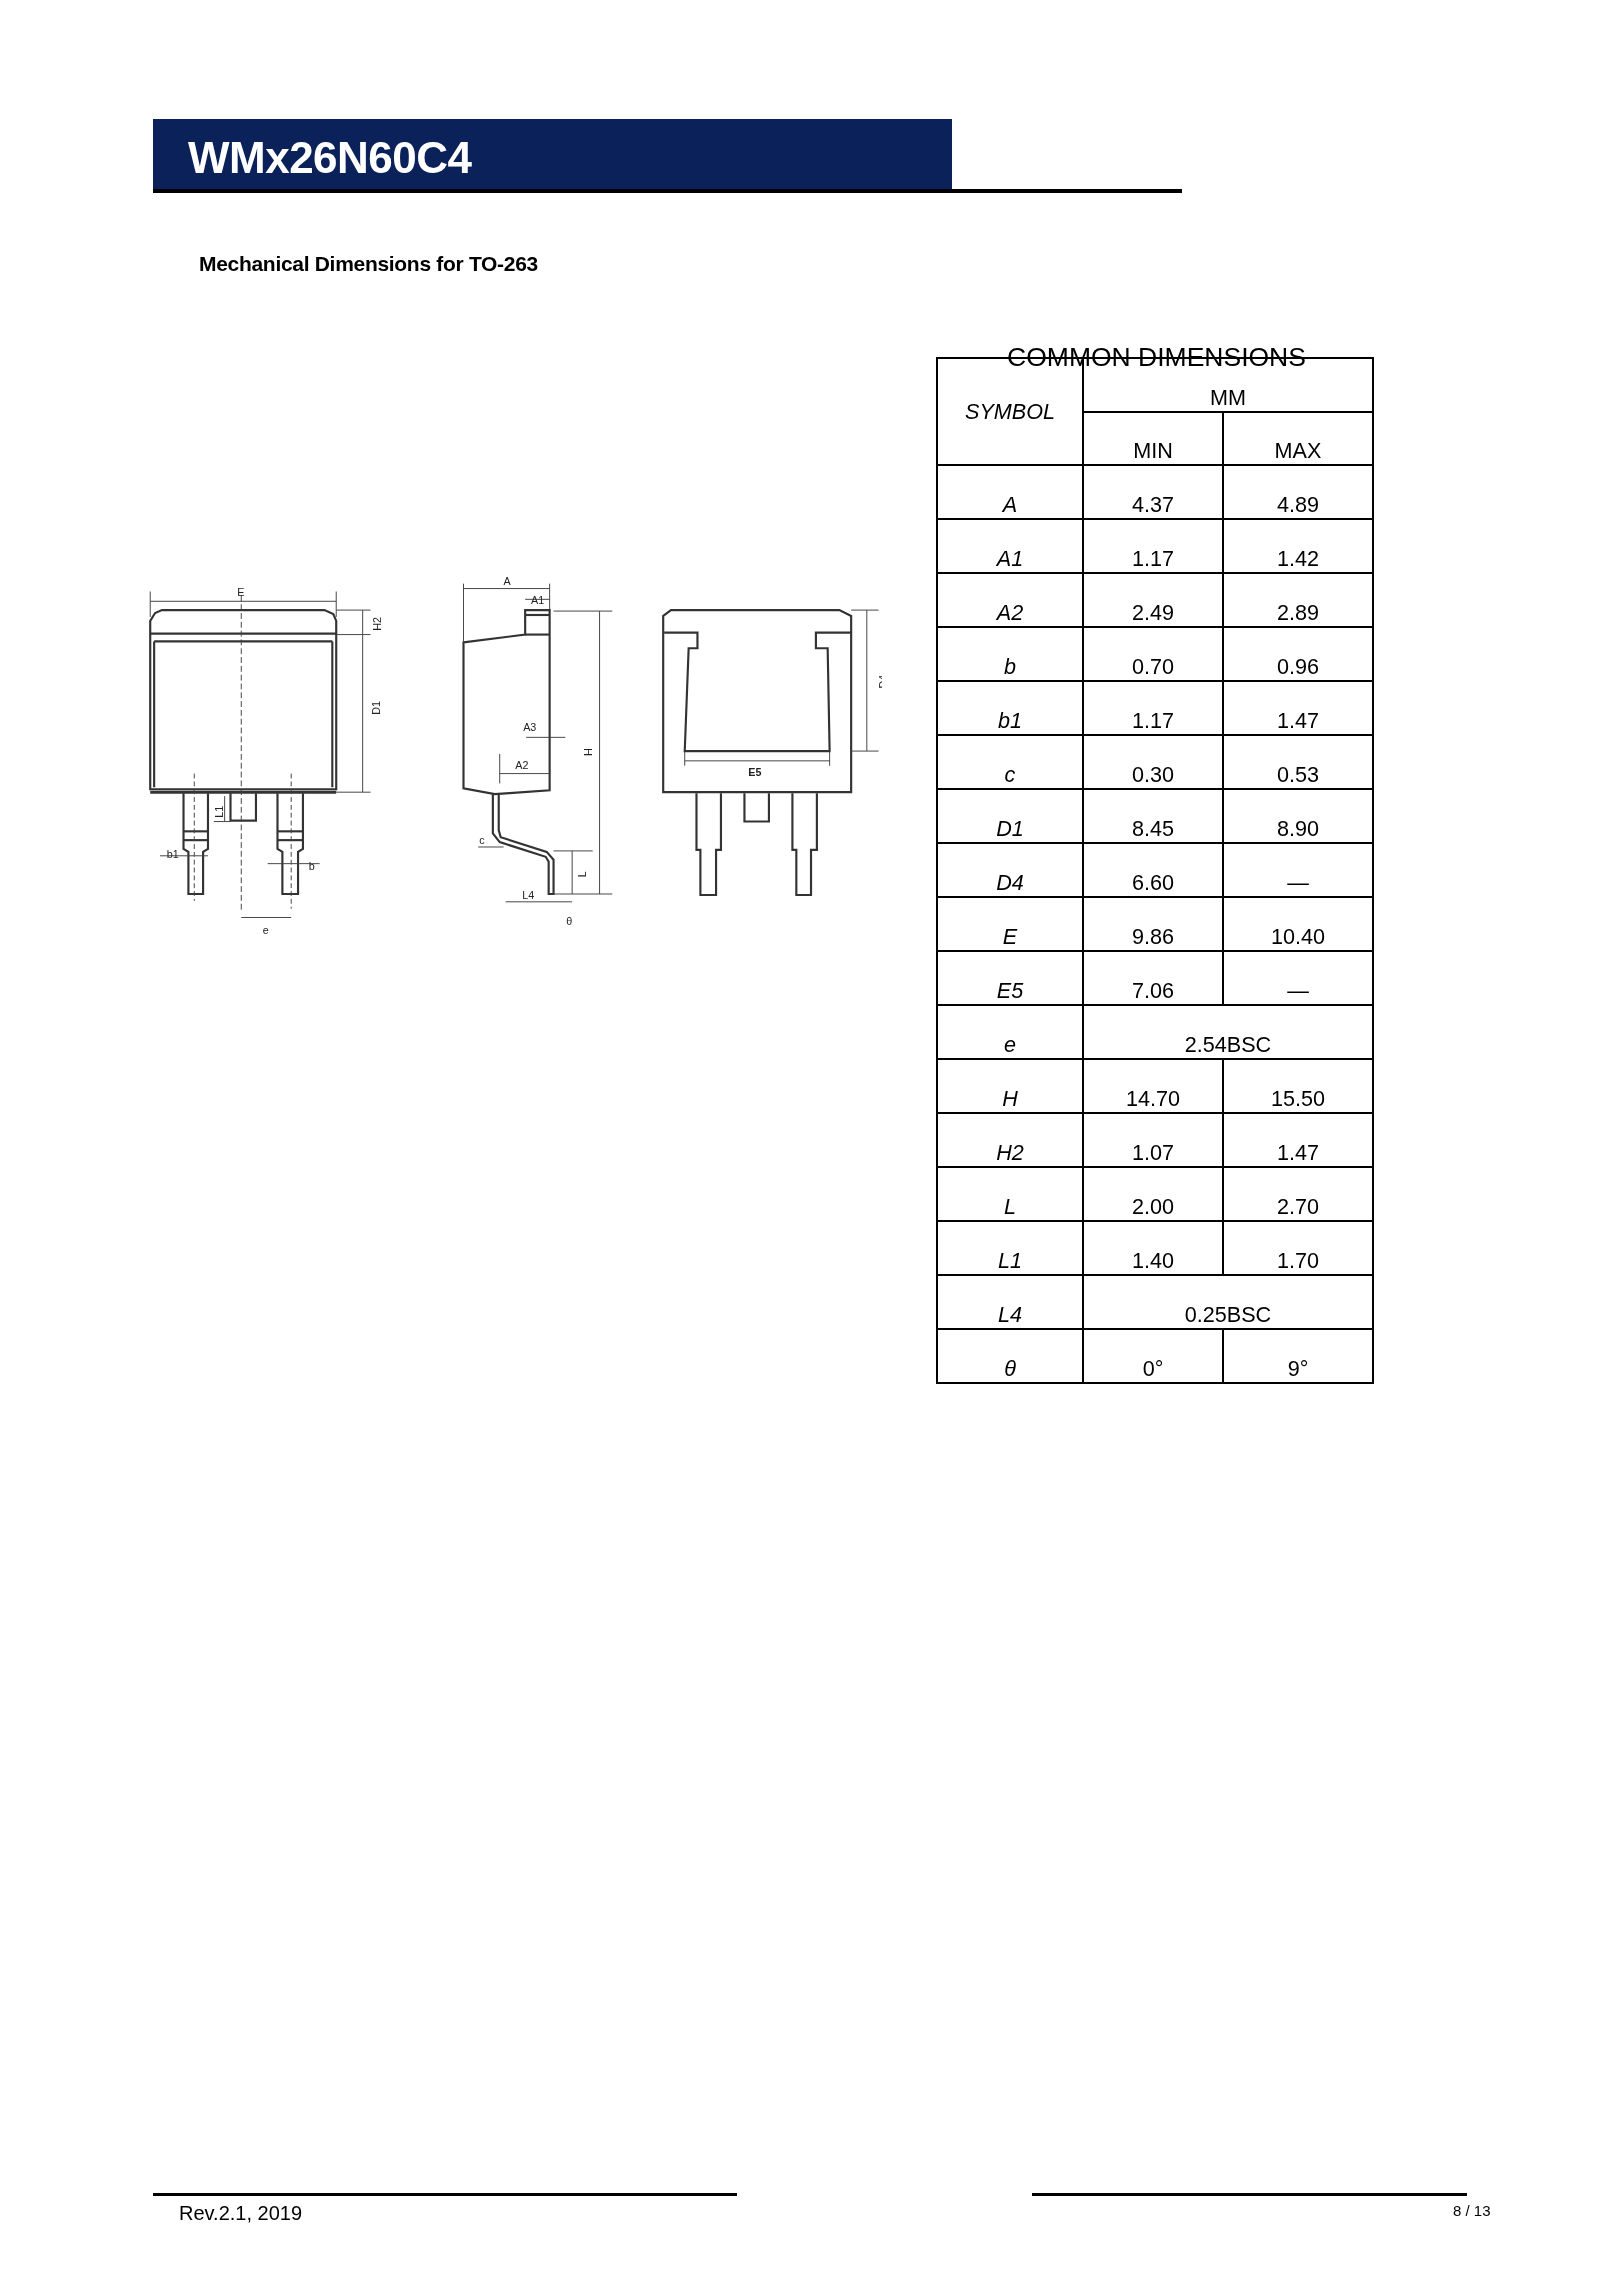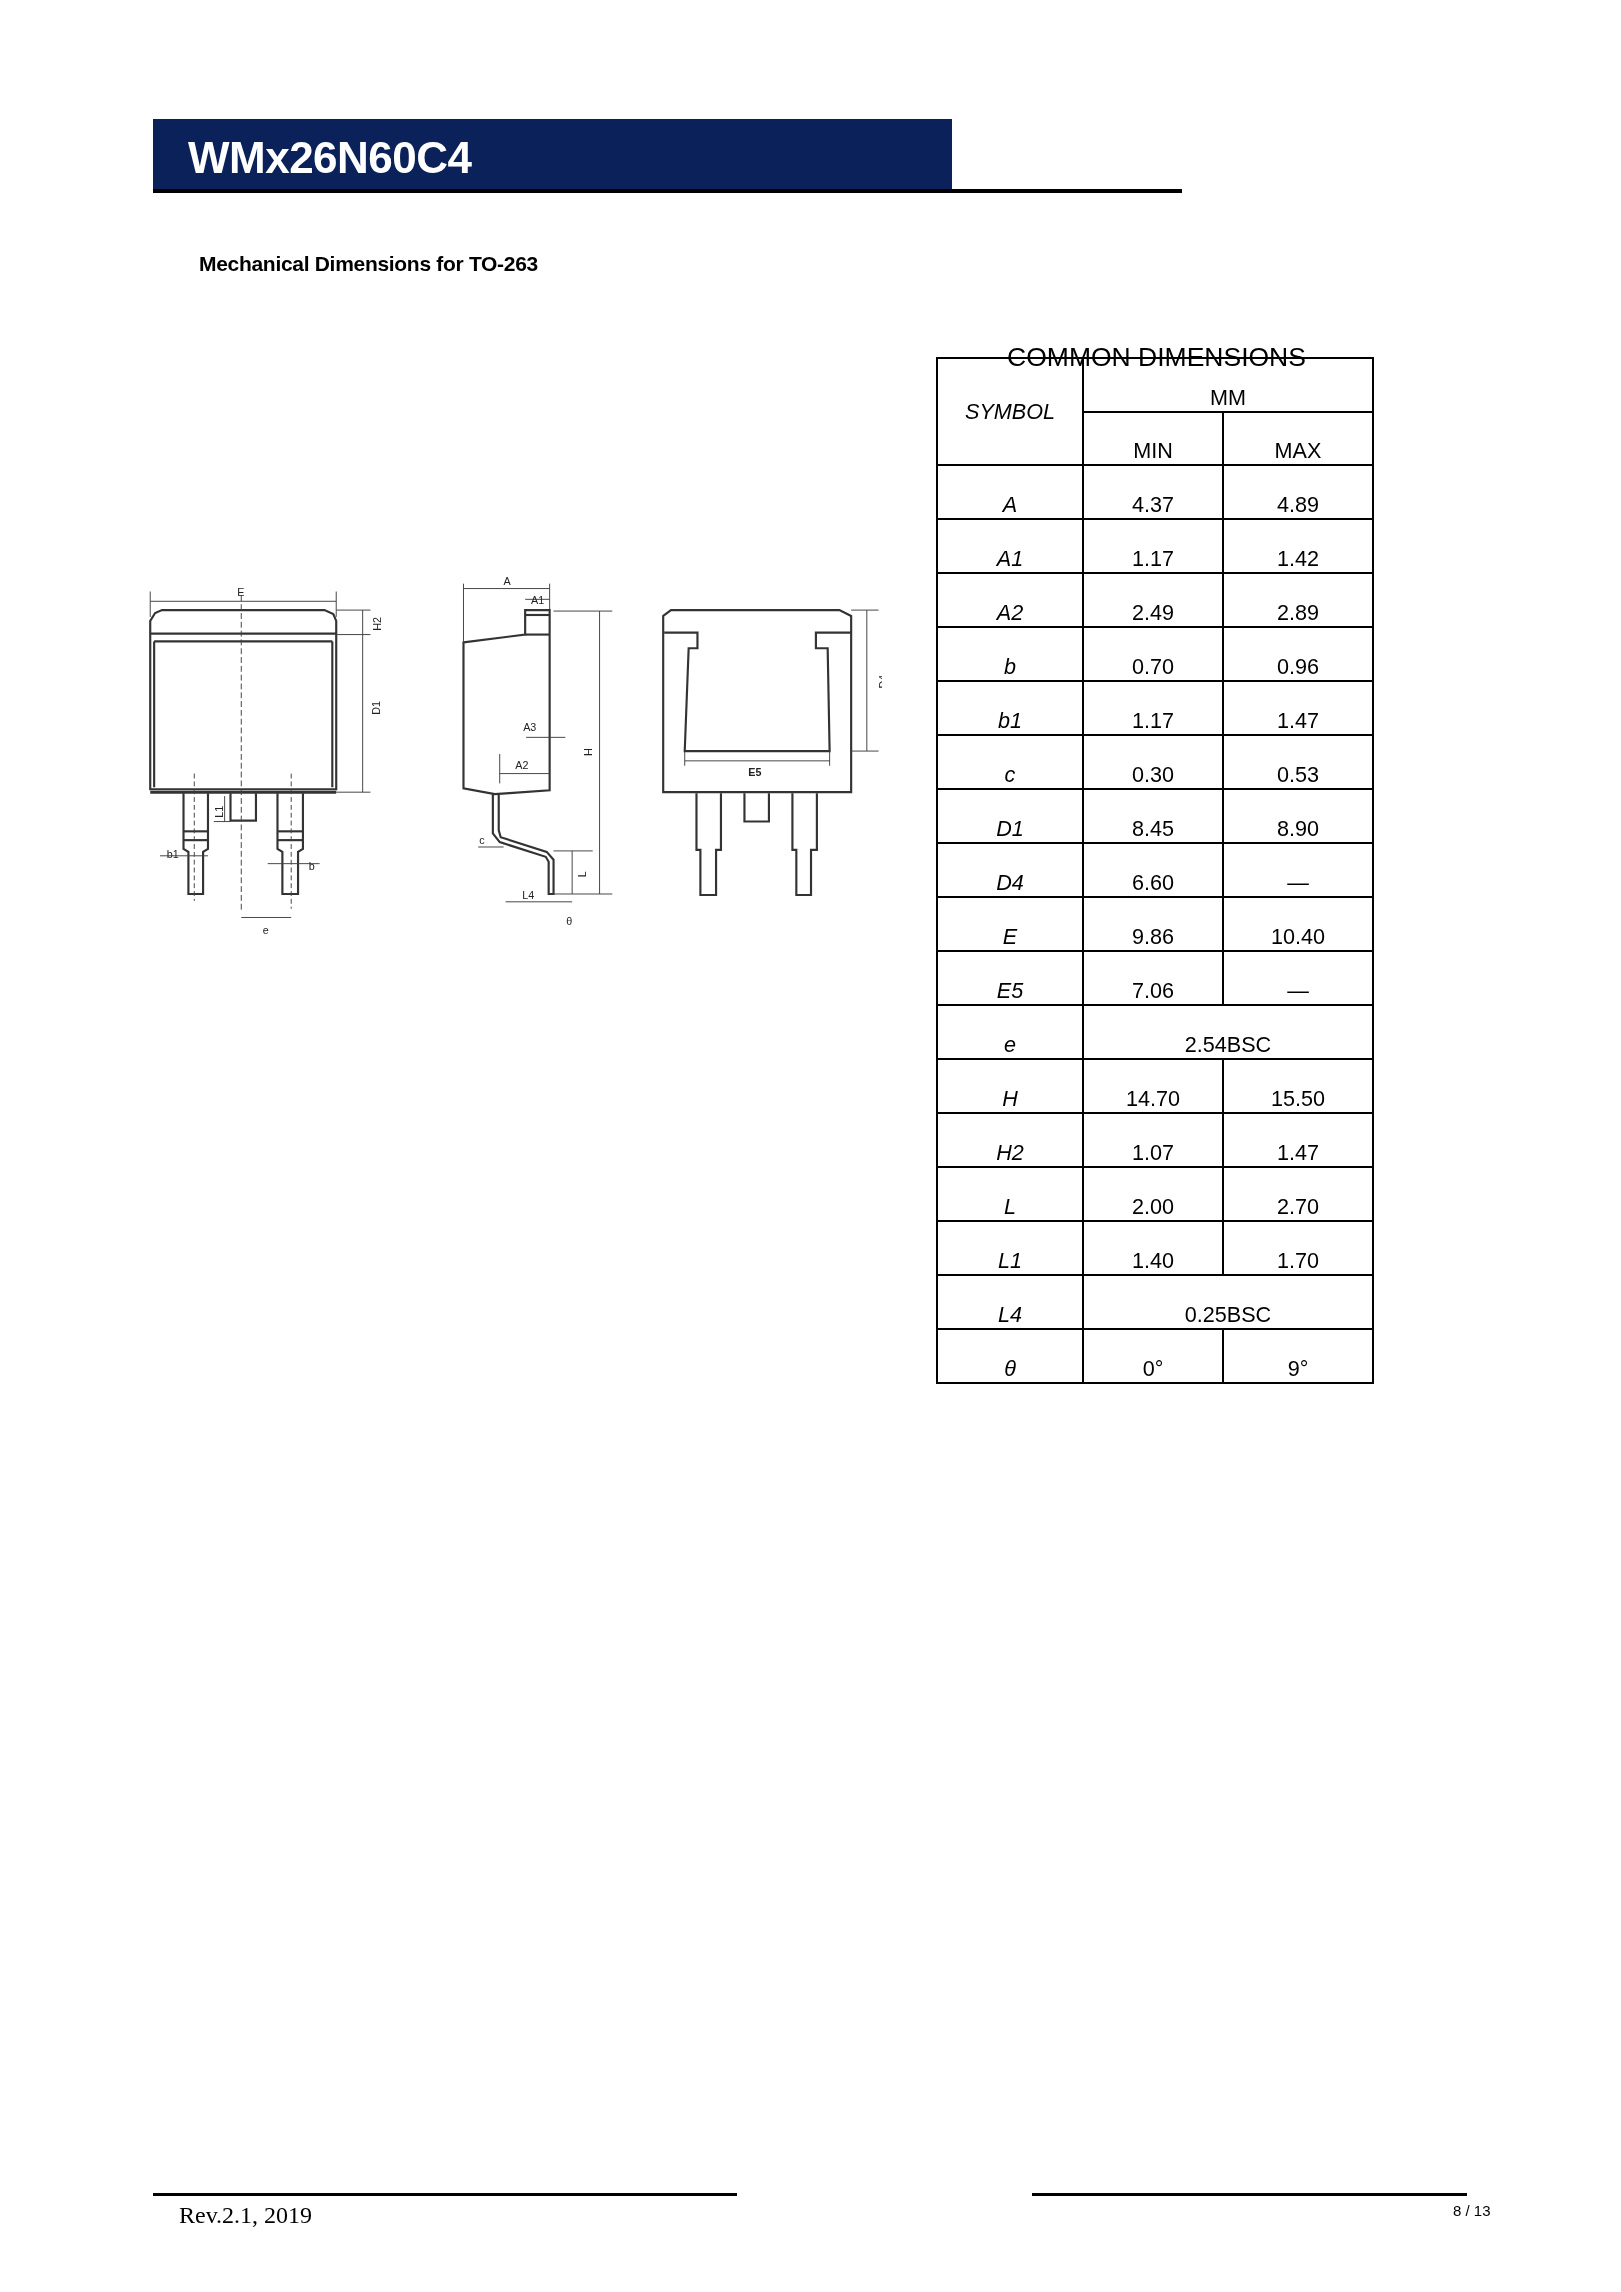--- a/index.html
+++ b/index.html
@@ -16,21 +16,21 @@
   table.dims td.sym { width:144px;font-style:italic; }
   table.dims td.v { width:138px; }
   table.dims td.v2 { width:148px; }
   table.dims tr.r td { height:46px; }
   table.dims tr.h1 td { height:46px; }
   table.dims tr.h2 td { height:45px; }
   table.dims td.symhdr { vertical-align:middle; padding:0; }
   .drawing { position:absolute; left:137px; top:568px; }
   .ftr-line-l { position:absolute; left:153px; top:2193px; width:584px; height:2.9px; background:#000; }
   .ftr-line-r { position:absolute; left:1032px; top:2193px; width:435px; height:2.9px; background:#000; }
-  .ftr-rev { position:absolute; left:179px; top:2202px; font-size:24px;font-family:Liberation Serif, serif; }
+  .ftr-rev { position:absolute; left:179px; top:2202px; font-size:20px; }
   .ftr-page { position:absolute; left:1453px; top:2202px; font-size:15px; }
   svg text { font-family:"Liberation Sans", sans-serif; }
 </style>
 </head>
 <body>
 
 <div class="hdr-bar"></div>
 <div class="hdr-title">WMx26N60C4</div>
 <div class="hdr-line"></div>
 

